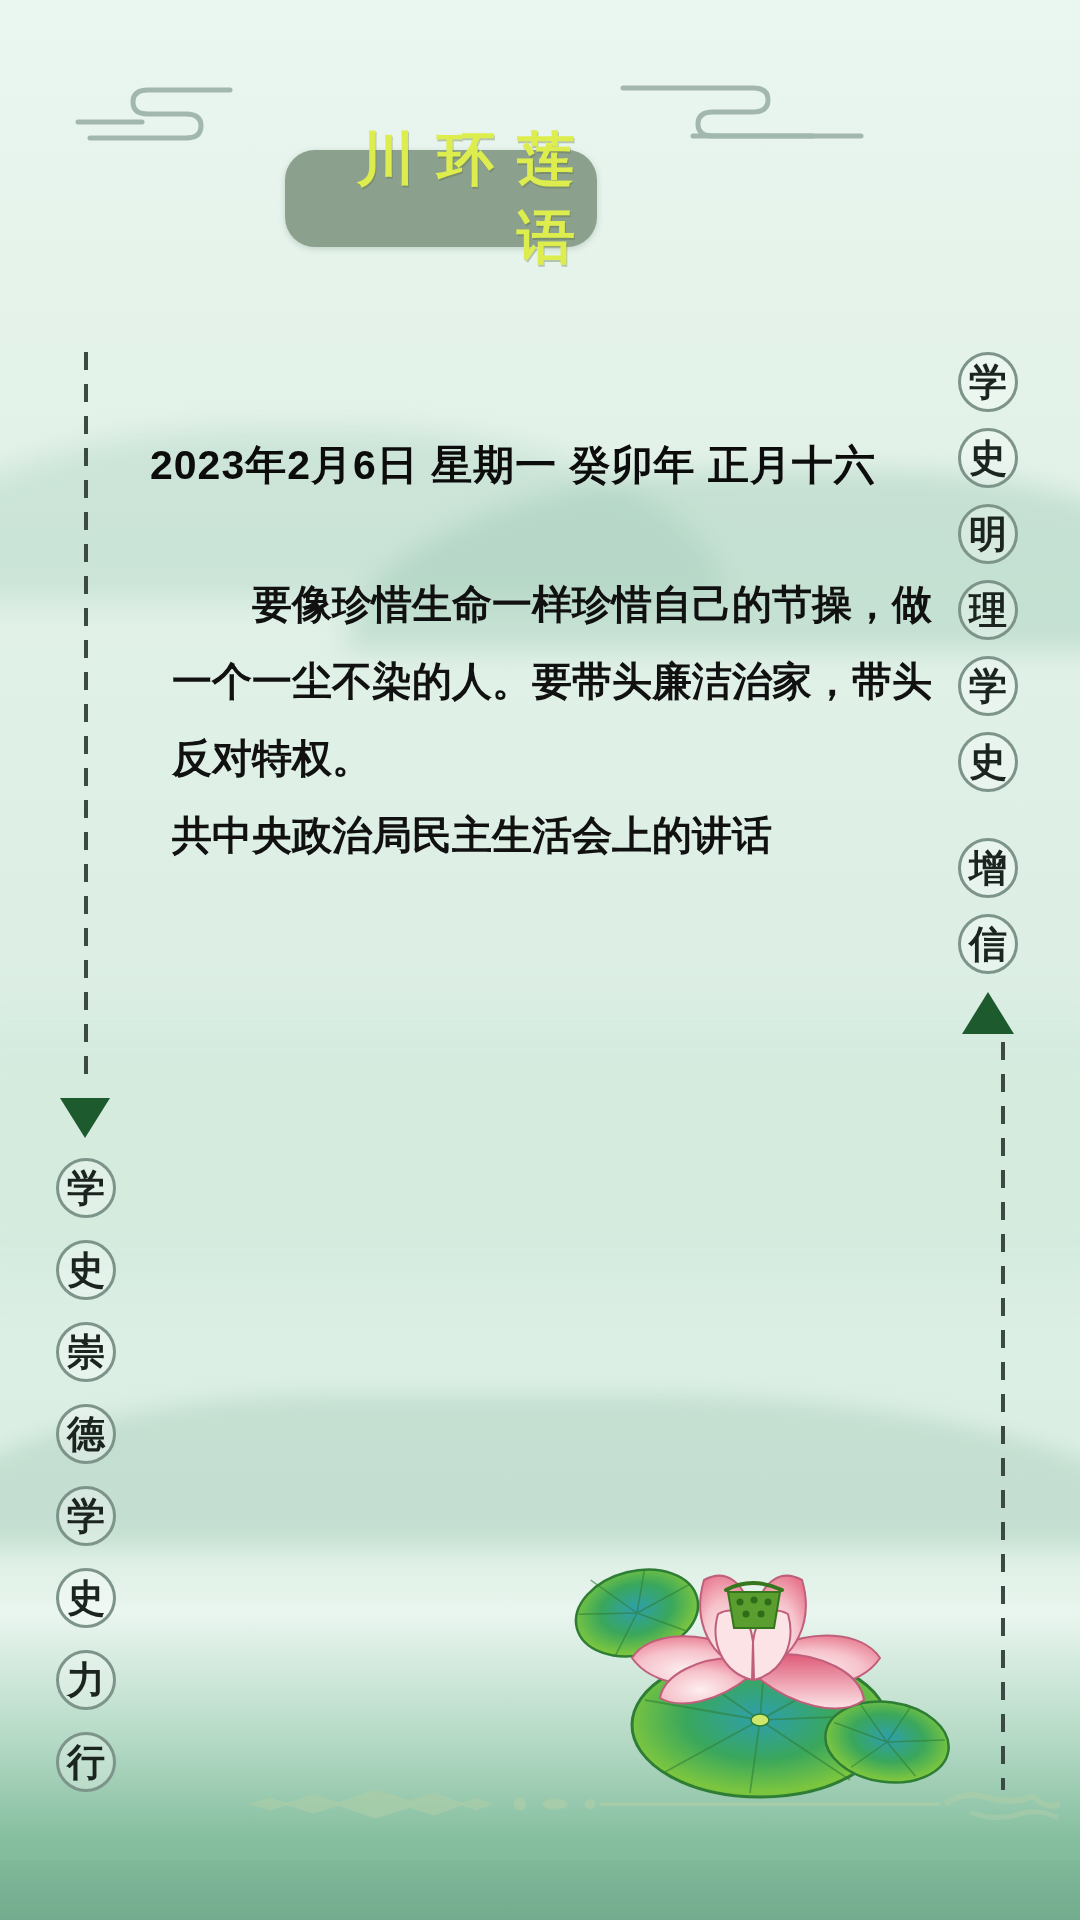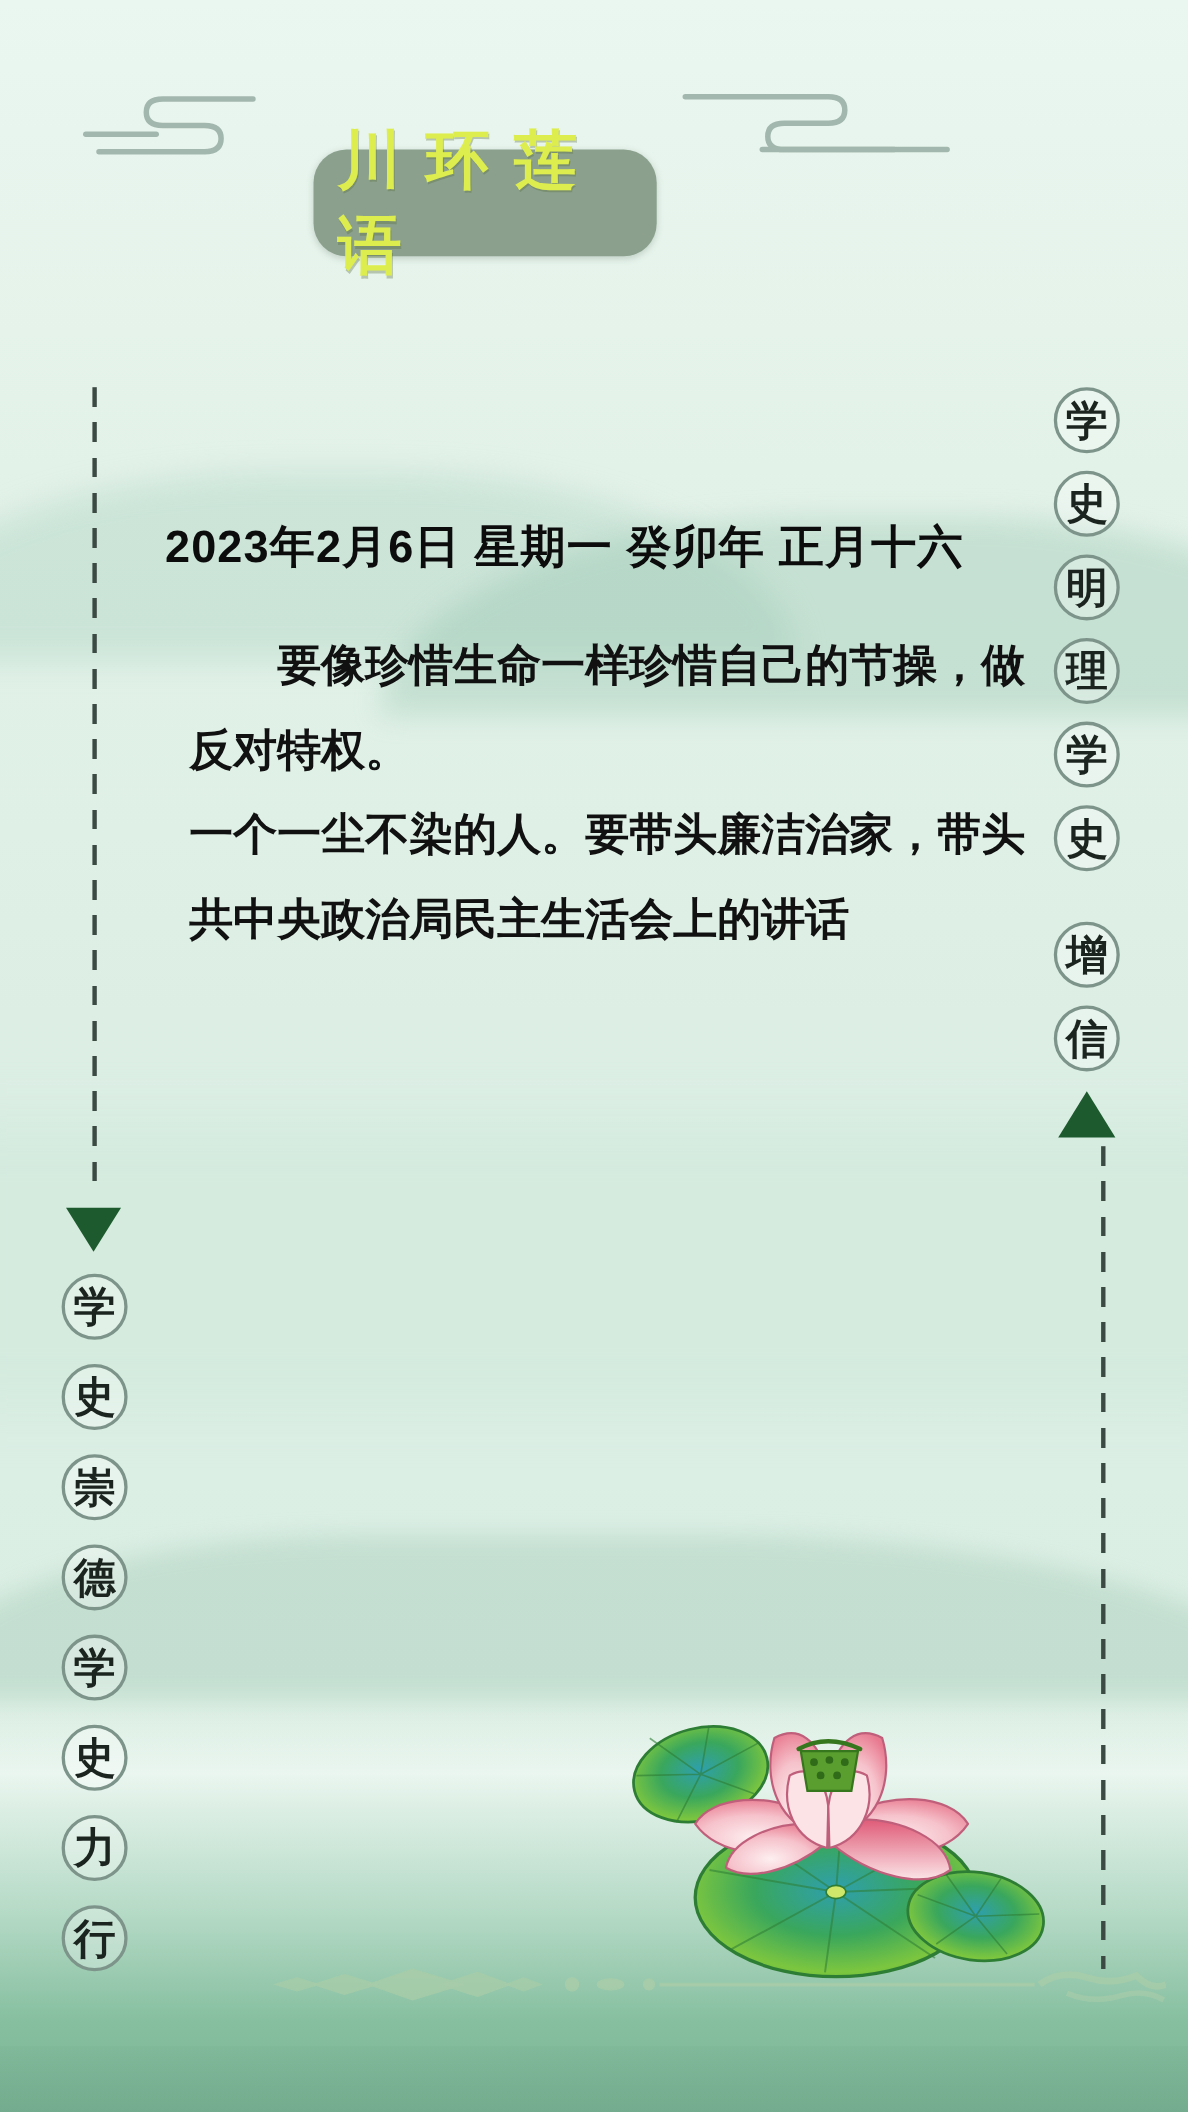--- a/index.html
+++ b/index.html
@@ -20,29 +20,29 @@
   .bottom-band{left:0;top:1545px;width:100%;height:375px;
     background:linear-gradient(180deg,rgba(255,255,255,0) 0%,rgba(242,250,246,.65) 18%,rgba(168,211,188,.75) 52%,#86bfa0 78%,#7cb595 100%);}
   .bottom-deep{left:0;top:1860px;width:100%;height:60px;background:linear-gradient(180deg,rgba(110,168,140,.15),rgba(104,160,133,.45));}
 
   
   .cloud{position:absolute;stroke:#a2b7ad;stroke-width:5;fill:none;stroke-linecap:round;}
   .cloud-tl{left:70px;top:78px;}
   .cloud-tr{left:608px;top:80px;transform:scaleX(-1);}
 
   
-  .badge{position:absolute;left:285px;top:136px;width:312px;height:97px;background:#8ba18d;
+  .badge{position:absolute;left:285px;top:150px;width:312px;height:97px;background:#8ba18d;
     border-radius:30px;display:flex;align-items:center;justify-content:center;
-    box-shadow:0 2px 6px rgba(90,110,95,.25);}
+    box-shadow:0 2px 6px rgba(90,110,95,.25);text-align:right;}
   .badge span{font-size:58px;font-weight:bold;color:#dded4e;letter-spacing:22px;padding-left:22px;
     text-shadow:1px 2px 0 rgba(90,110,60,.35);font-family:"Liberation Sans",sans-serif;}
 
   
   .date{position:absolute;left:150px;top:438px;width:690px;text-align:center;
-    font-size:41px;font-weight:bold;color:#0c0c0c;letter-spacing:1px;white-space:nowrap;margin-top:32px;}
+    font-size:41px;font-weight:bold;color:#0c0c0c;letter-spacing:1px;white-space:nowrap;}
 
   
   .quote{position:absolute;left:148px;top:566px;width:692px;color:#111;
     font-family:"Liberation Serif",serif;font-size:40px;line-height:77px;font-weight:600;margin-left:24px;}
   .quote .ln{white-space:nowrap;}
   .quote .indent{text-indent:2em;}
 
   
   .dash{position:absolute;width:4px;
     background:repeating-linear-gradient(180deg,#3c4a44 0 18px,transparent 18px 32px);}
@@ -89,22 +89,22 @@
   </svg>
 
   <div class="badge">
     <span>川环莲语</span>
   </div>
 
   <div class="date">2023年2月6日 星期一 癸卯年 正月十六</div>
 
   <div class="quote">
     <div class="ln indent">要像珍惜生命一样珍惜自己的节操，做</div>
+    <div class="ln">一个一尘不染的人。要带头廉洁治家，带头</div>
     <div class="ln">反对特权。</div>
-    <div class="ln">一个一尘不染的人。要带头廉洁治家，带头</div>
     <div class="ln">共中央政治局民主生活会上的讲话</div>
   </div>
 
   <div>
     <span class="cc" style="left:958px;top:352px">学</span>
     <span class="cc" style="left:958px;top:428px">史</span>
     <span class="cc" style="left:958px;top:504px">明</span>
     <span class="cc" style="left:958px;top:580px">理</span>
     <span class="cc" style="left:958px;top:656px">学</span>
     <span class="cc" style="left:958px;top:732px">史</span>

